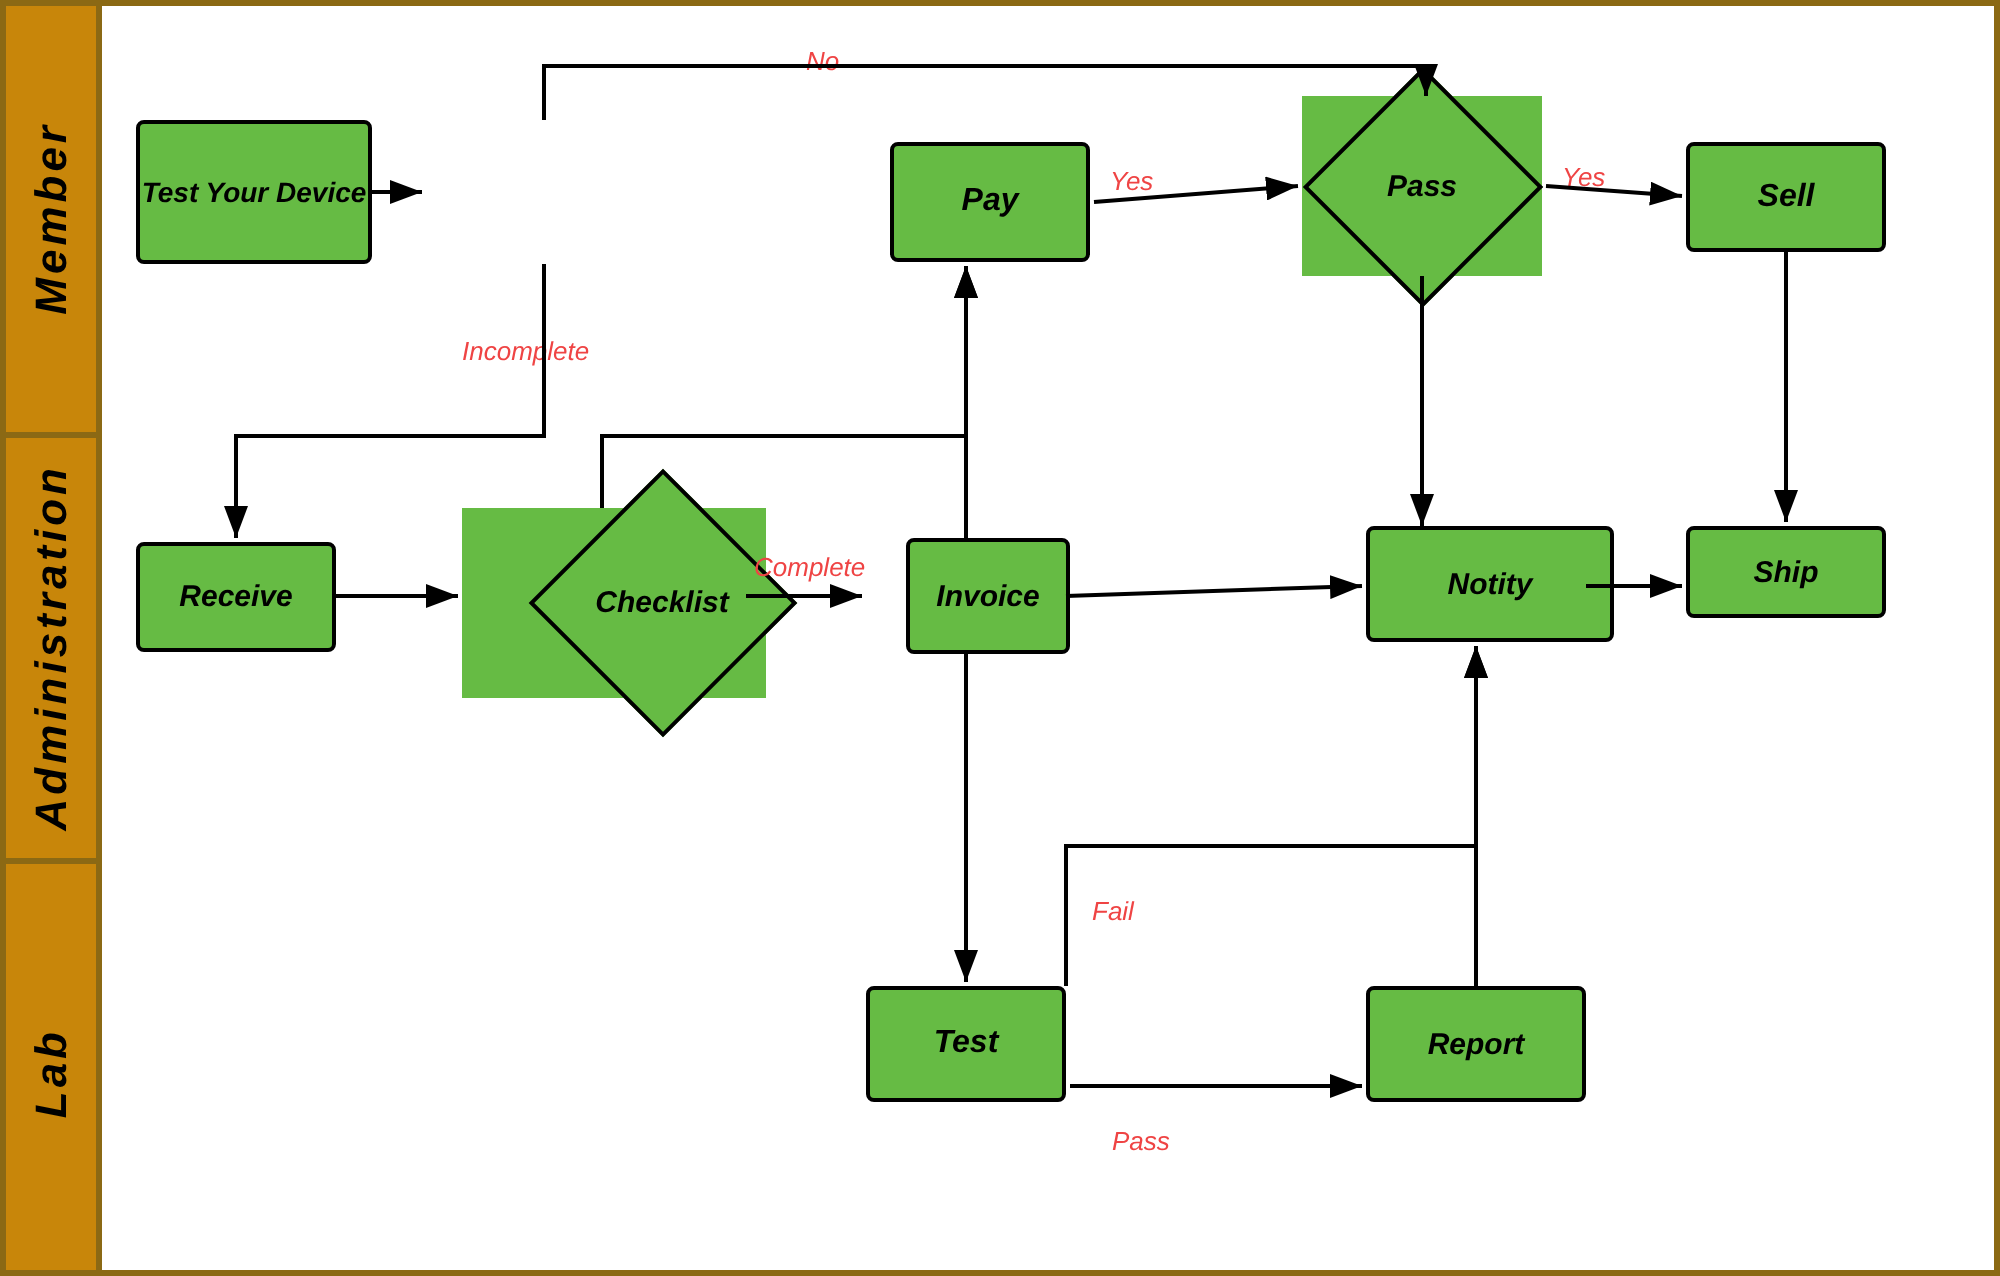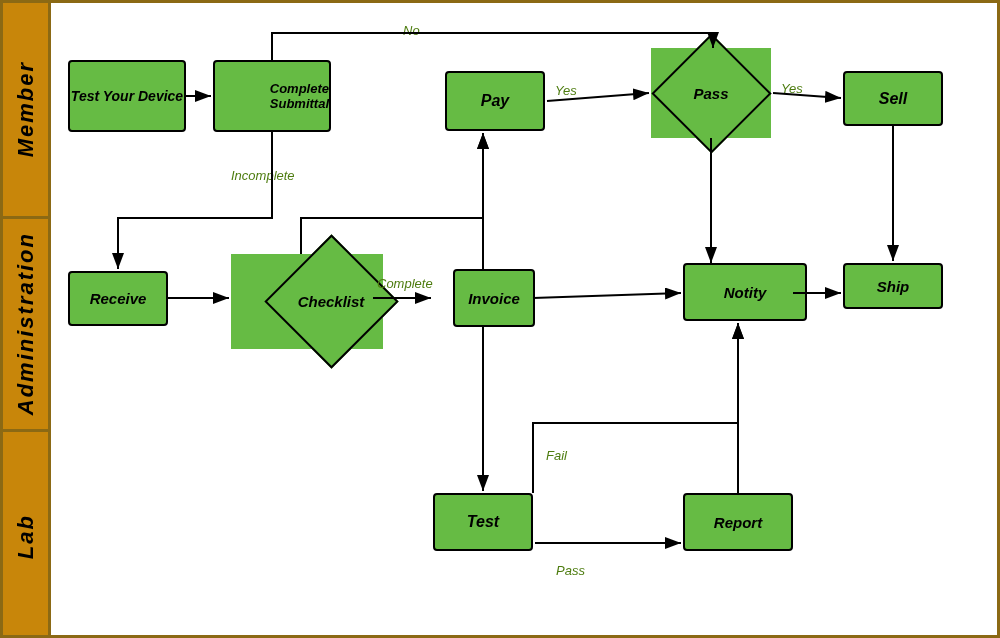--- a/index.html
+++ b/index.html
@@ -92,42 +92,41 @@
       height: 100%;
       pointer-events: none;
     }
 
     
     .edge-label {
       position: absolute;
       font-style: italic;
       font-size: 13px;
       font-weight: normal;
-      color: #4d7c0f;
+      color: #ef4444;
       background: transparent;
     }
   </style>
 </head>
 <body>
 
 <div class="diagram-container">
 
   <div class="lane-label lane-member">
     <span>Member</span>
   </div>
   <div class="lane-label lane-admin">
     <span>Administration</span>
   </div>
   <div class="lane-label lane-lab">
     <span>Lab</span>
   </div>
 
   <div class="node node-rect" style="left:65px; top:57px; width:118px; height:72px; font-size:14px;">Test Your Device</div>
 
-  <div class="node node-rect" style="left:210px; top:57px; width:118px; height:72px; font-size:13px;">Complete Submittal</div>
 
   <div class="node node-rect" style="left:442px; top:68px; width:100px; height:60px; font-size:16px;">Pay</div>
 
   <div class="node node-diamond" style="left:648px; top:45px; width:120px; height:90px;">
     <div class="diamond-inner"></div>
     <span class="diamond-label">Pass</span>
   </div>
 
   <div class="node node-rect" style="left:840px; top:68px; width:100px; height:55px; font-size:16px;">Sell</div>
 

